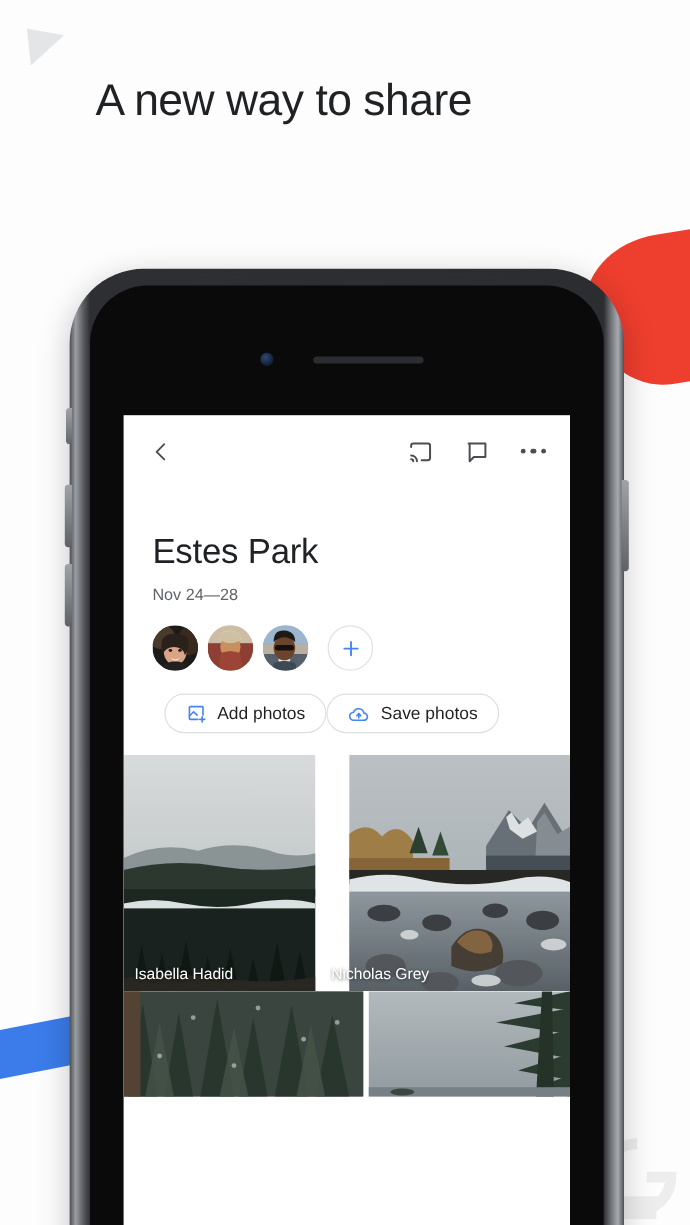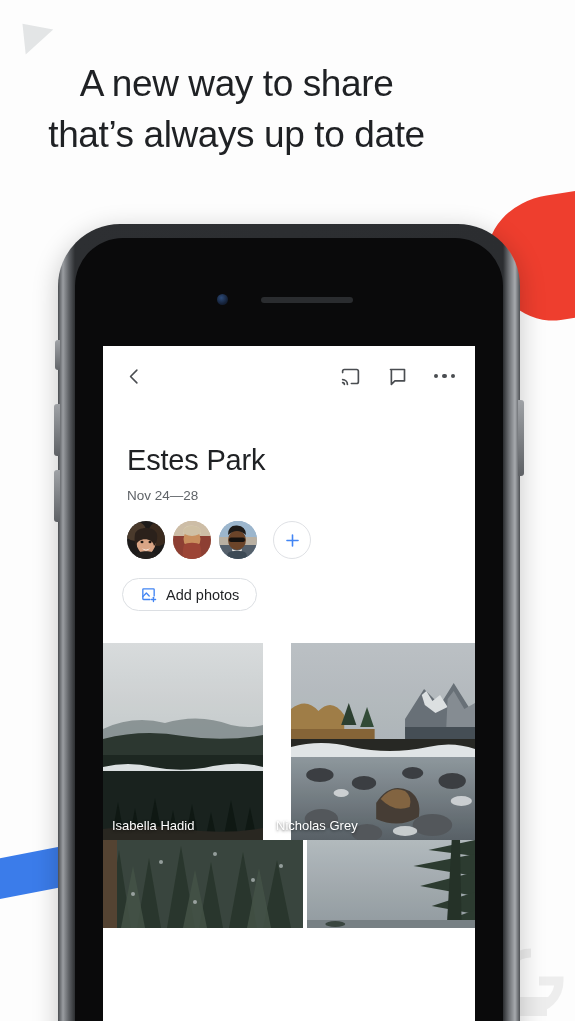--- a/index.html
+++ b/index.html
@@ -130,30 +130,30 @@
   .faces { display: flex; align-items: center; padding: 18px 0 0 24px; gap: 8px; }
   .face { width: 38px; height: 38px; border-radius: 50%; overflow: hidden; flex: 0 0 auto; }
   .face svg { display: block; }
   .add-person {
     width: 38px; height: 38px; border-radius: 50%;
     border: 1px solid #dfe1e5; margin-left: 8px;
     display: flex; align-items: center; justify-content: center;
     flex: 0 0 auto;
   }
 
-  .actions { display: flex; gap: 0; padding: 19px 0 0 19px; }
+  .actions { display: flex; gap: 0; padding: 19px 0 0 34px; }
   .pill {
     display: inline-flex; align-items: center; gap: 9px;
     height: 33px; padding: 0 17px;
     border: 1px solid #dcdfe3; border-radius: 17px;
     font-size: 14.5px; color: #1f2124; background: #fff;
     white-space: nowrap;
   }
 
-  .grid { margin-top: 32px; display: flex; flex-direction: column; gap: 0; }
+  .grid { margin-top: 18px; display: flex; flex-direction: column; gap: 0; }
   .grid-row { display: flex; gap: 4px; }
   .cell { position: relative; overflow: hidden; }
   .r1 { height: 197px; }
   .r1 .c1 { width: 160px; }
   .r1 .c2 { flex: 1; padding-left: 24px; }
   .r2 { height: 88px; }
   .r2 .c1 { width: 200px; }
   .r2 .c2 { flex: 1; }
   .cell svg { display: block; width: 100%; height: 100%; }
   .caption {
@@ -172,21 +172,20 @@
   <div class="deco-blue"></div>
 
   <svg class="watermark" viewBox="0 0 82 76">
     <path d="M40 8 A28 28 0 1 0 68 36 L48 36" fill="none" stroke="currentColor" stroke-width="9"></path>
     <rect x="18" y="52" width="44" height="8" fill="currentColor"></rect>
     <rect x="24" y="64" width="32" height="7" fill="currentColor"></rect>
   </svg>
 
   <div class="headline">
     <div>A new way to share</div>
-    <div>that’s always up to date</div>
   </div>
 
   <div class="phone">
     <div class="phone-body"></div>
     <div class="btn-mute"></div>
     <div class="btn-vol-up"></div>
     <div class="btn-vol-dn"></div>
     <div class="btn-power"></div>
 
     <div class="phone-bezel">
@@ -274,20 +273,28 @@
 
         <div class="actions">
           <div class="pill">
             <svg width="17" height="17" viewBox="0 0 24 24" fill="none" stroke="#4285F4" stroke-width="1.9" stroke-linecap="round" stroke-linejoin="round">
               <path d="M20 14V5a1 1 0 0 0-1-1H5a1 1 0 0 0-1 1v13a1 1 0 0 0 1 1h9"></path>
               <polyline points="4 15 9 10 13 14"></polyline>
               <line x1="19" y1="16" x2="19" y2="22"></line>
                 <line x1="16" y1="19" x2="22" y2="19"></line>
             </svg>
             <span>Add photos</span>
+          </div>
+          <div class="pill">
+            <svg width="18" height="18" viewBox="0 0 24 24" fill="none" stroke="#4285F4" stroke-width="1.8" stroke-linecap="round" stroke-linejoin="round">
+              <path d="M6.5 19a4.5 4.5 0 0 1-.3-9A6 6 0 0 1 17.7 11a4 4 0 0 1-.2 8z"></path>
+              <polyline points="9.8 14 12 11.6 14.2 14"></polyline>
+                <line x1="12" y1="11.6" x2="12" y2="16.4"></line>
+            </svg>
+            <span>Save photos</span>
           </div>
         </div>
 
         <div class="grid">
           <div class="grid-row r1">
             <div class="cell c1">
               <svg viewBox="0 0 160 197" preserveAspectRatio="none">
                 <defs>
                   <linearGradient id="sky1" x1="0" y1="0" x2="0" y2="1">
                     <stop offset="0%" stop-color="#e6e9ea"></stop>

